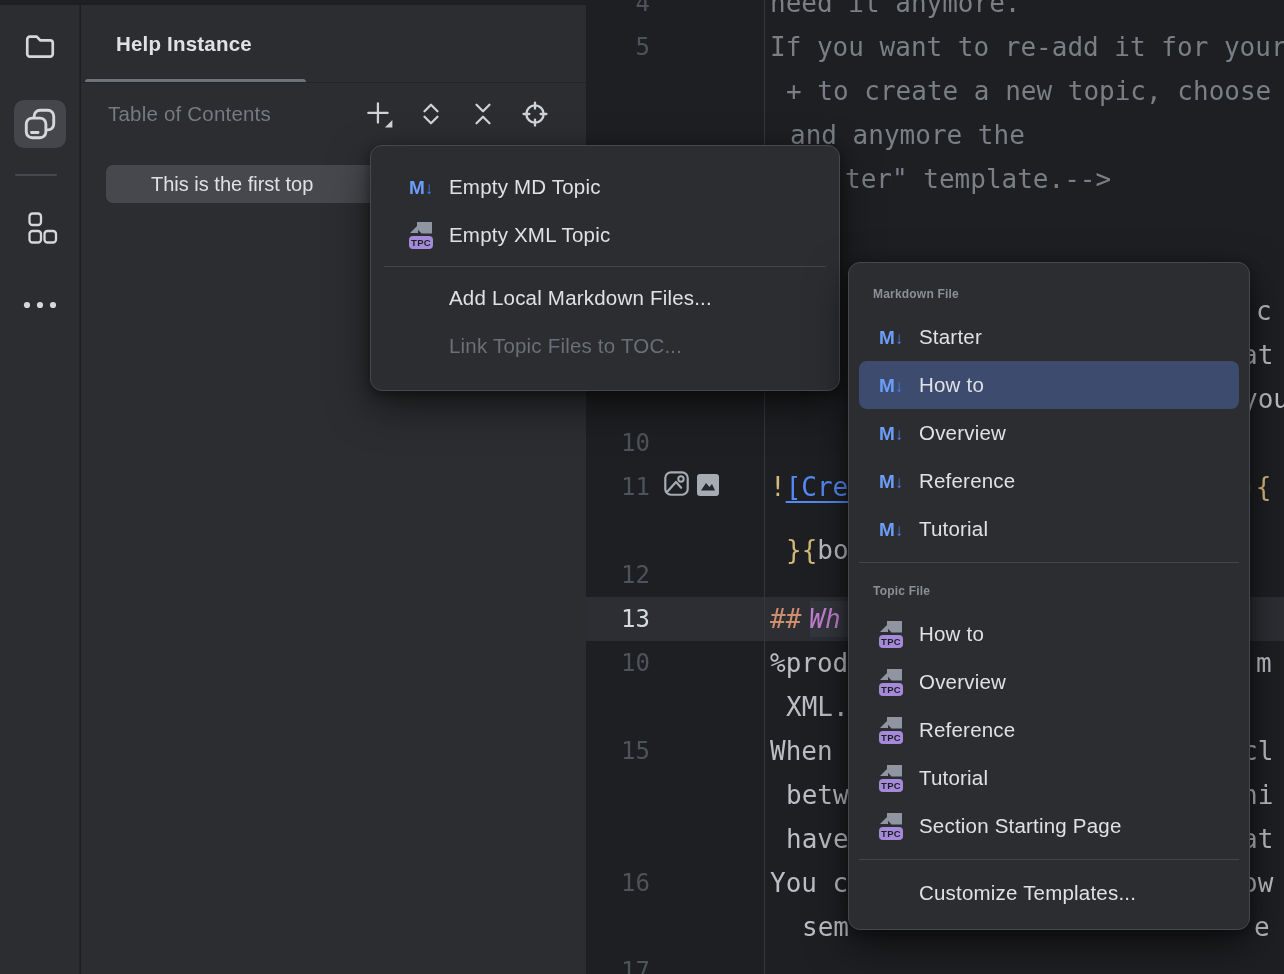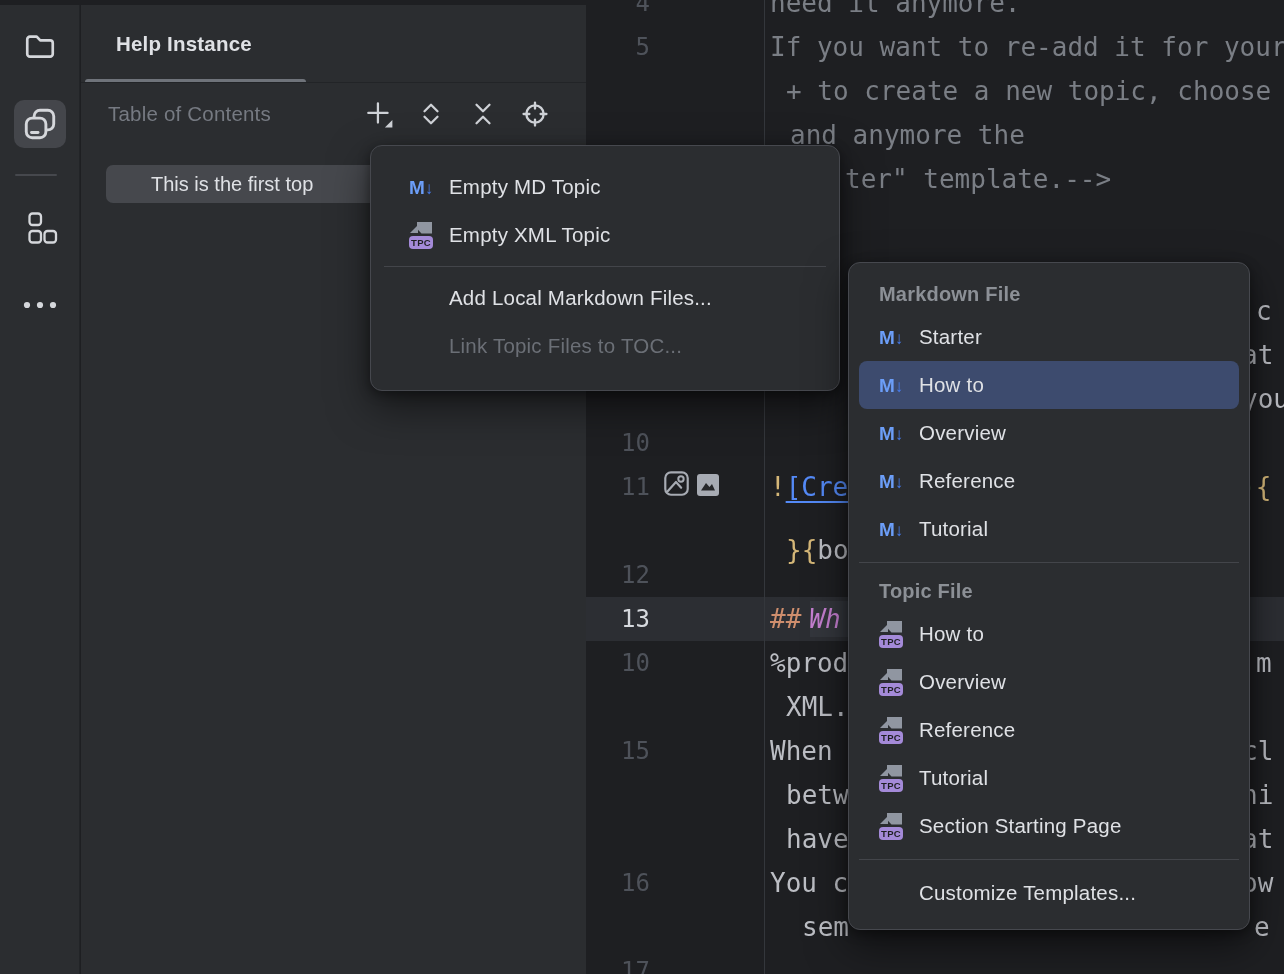--- a/index.html
+++ b/index.html
@@ -62,21 +62,21 @@
   .mi{height:48px;display:flex;align-items:center;border-radius:8px;cursor:default;}
   #main-menu .mi{margin:0 13px;padding-left:25px;}
   #sub-menu .mi{margin:0 10px;padding-left:20px;}
   .mi .ic{width:40px;display:flex;align-items:center;flex:0 0 40px;}
   .mi .lbl{font-size:20.5px;color:var(--text-primary);letter-spacing:.2px;white-space:nowrap;}
   .mi.sel{background:var(--selection-blue);}
   .mi.dis .lbl{color:var(--text-disabled);}
   .chev{margin-left:auto;padding-right:14px;color:#d2d4d9;font-size:30px;line-height:0;font-weight:500;}
   .msep{height:1px;background:#43454a;margin:7px 13px;}
   #sub-menu .msep{margin:9px 10px;}
-  .sub-header{height:38px;display:flex;align-items:center;padding-left:30px;font-size:20px;font-weight:600;color:var(--section-header);letter-spacing:.2px;}
+  .sub-header{height:38px;display:flex;align-items:center;padding-left:24px;font-size:12px;font-weight:600;color:var(--section-header);letter-spacing:.2px;}
 
   
   .mdicon{display:inline-flex;align-items:baseline;line-height:1;}
   .mdicon b{color:var(--md-icon-blue);font-size:19px;font-weight:800;font-family:"Liberation Sans",sans-serif;}
   .mdicon i{color:var(--md-arrow-blue);font-style:normal;font-size:17px;font-weight:700;margin-left:0px;}
   
   .tpcicon{position:relative;width:26px;height:27px;display:inline-block;}
   .tpcicon .doc{position:absolute;left:8px;top:0;width:15px;height:12px;background:var(--tpc-doc-gray);clip-path:polygon(0 0,100% 0,100% 100%,30% 100%,0 60%);}
   .tpcicon .fold{position:absolute;left:1px;top:3px;width:0;height:0;border-left:8px solid transparent;border-bottom:8px solid var(--tpc-doc-gray);}
   .tpcicon .tag{position:absolute;left:0;bottom:0;width:24px;height:13px;background:var(--tpc-purple);border-radius:4px;color:#1e1f22;font:800 9.5px "Liberation Sans",sans-serif;display:flex;align-items:center;justify-content:center;letter-spacing:.3px;}

